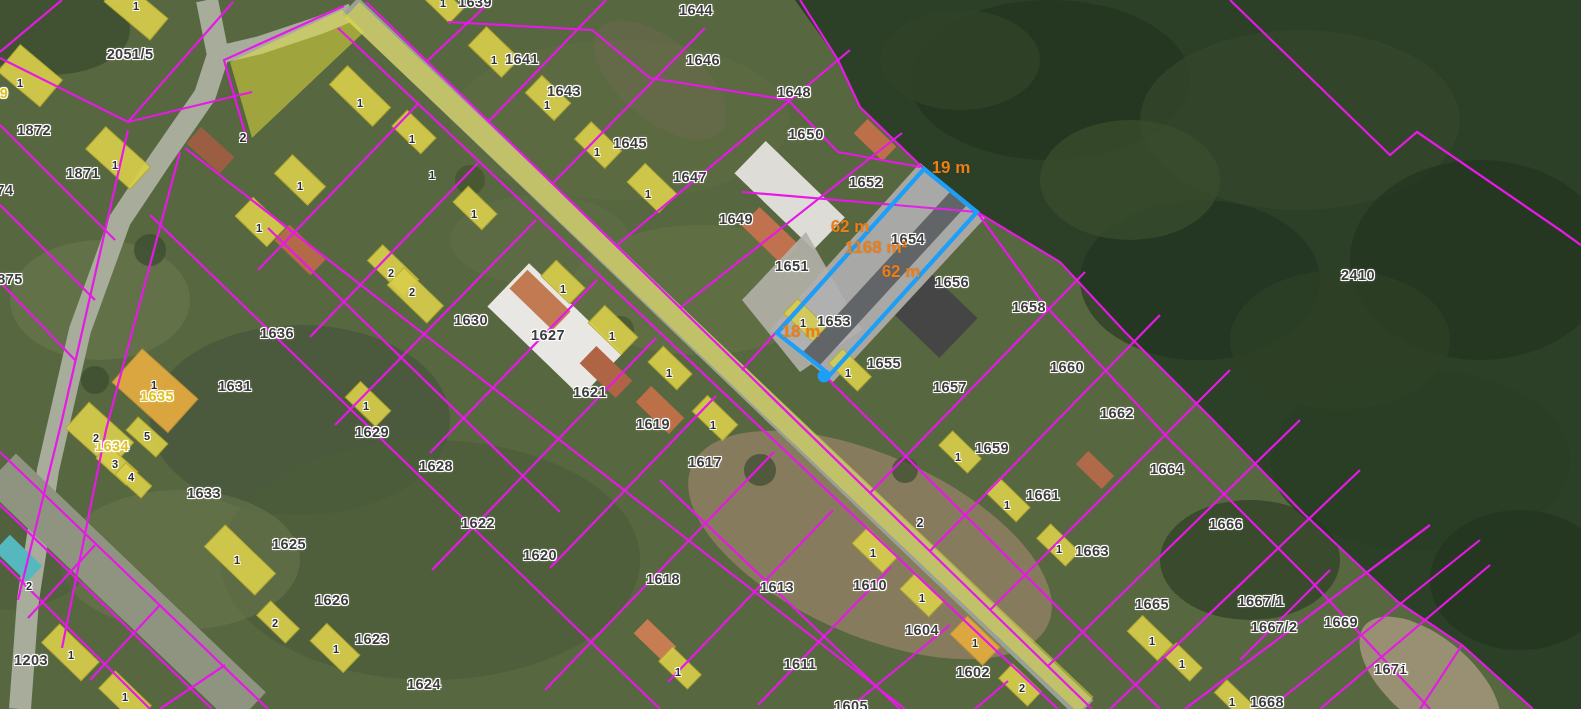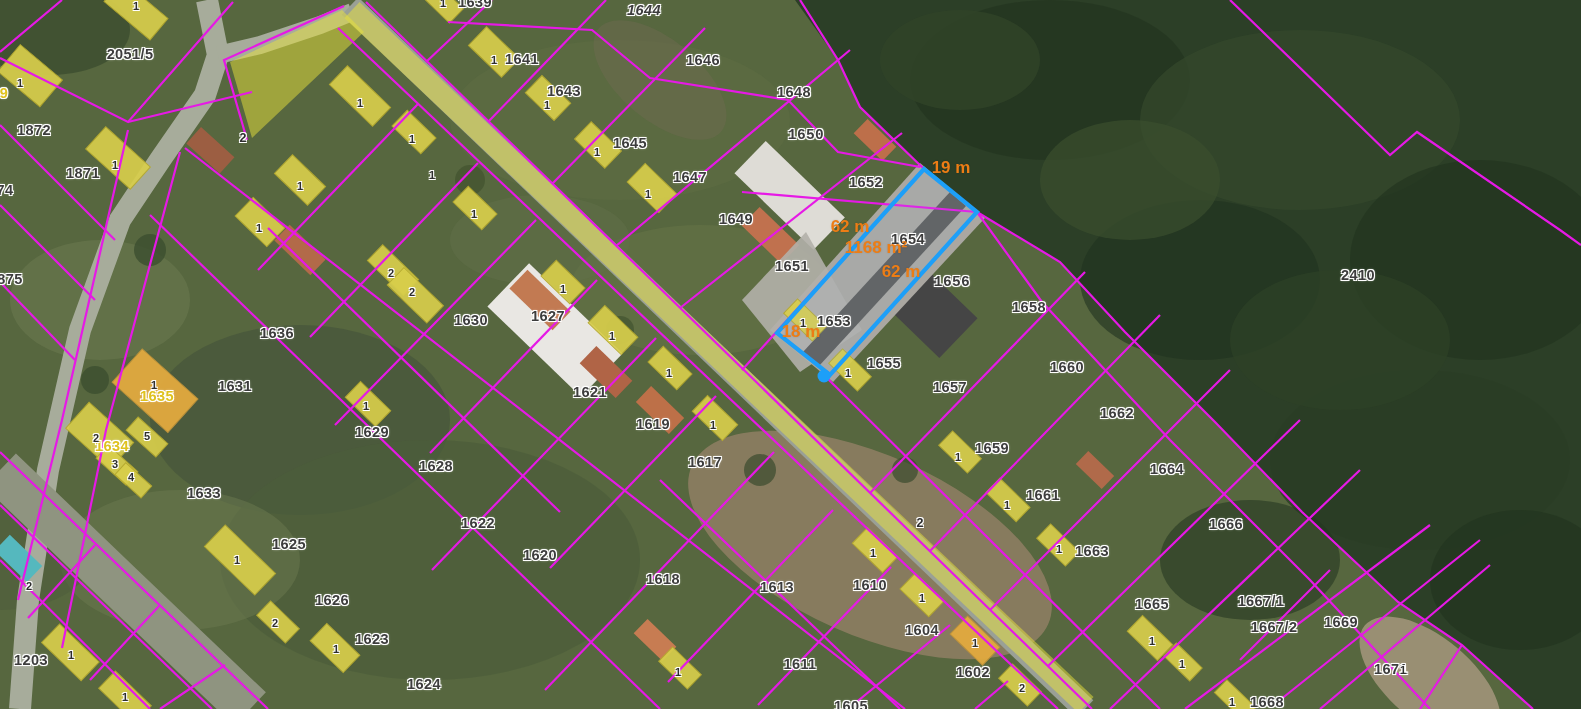--- a/index.html
+++ b/index.html
@@ -221,39 +221,39 @@
   </svg>
 
   <div id="labels-layer">
       <span class="map-label parcel" style="left: 130px; top: 15px; margin-top: 39px;">2051/5</span>
       <span class="map-label parcel" style="left: 34px; top: 130px;">1872</span>
       <span class="map-label parcel" style="left: 83px; top: 173px;">1871</span>
       <span class="map-label parcel" style="left: 5px; top: 190px;">74</span>
       <span class="map-label parcel" style="left: 10px; top: 279px;">875</span>
       <span class="map-label parcel" style="left: 16px; top: 660px; padding-left: 30px;">1203</span>
       <span class="map-label parcel" style="left: 475px; top: 2px;">1639</span>
-      <span class="map-label parcel" style="left: 644px; top: 10px; font-style: italic;">1644</span>
+      <span class="map-label parcel" style="left: 696px; top: 10px;">1644</span>
       <span class="map-label parcel" style="left: 522px; top: 59px;">1641</span>
       <span class="map-label parcel" style="left: 703px; top: 60px;">1646</span>
       <span class="map-label parcel" style="left: 564px; top: 91px;">1643</span>
       <span class="map-label parcel" style="left: 794px; top: 92px;">1648</span>
       <span class="map-label parcel" style="left: 806px; top: 135px; font-family: Liberation Mono, monospace;">1650</span>
       <span class="map-label parcel" style="left: 630px; top: 143px;">1645</span>
       <span class="map-label parcel" style="left: 690px; top: 177px;">1647</span>
       <span class="map-label parcel" style="left: 866px; top: 182px;">1652</span>
       <span class="map-label parcel" style="left: 736px; top: 219px;">1649</span>
       <span class="map-label parcel" style="left: 908px; top: 239px;">1654</span>
       <span class="map-label parcel" style="left: 792px; top: 266px;">1651</span>
       <span class="map-label parcel" style="left: 1358px; top: 275px;">2410</span>
-      <span class="map-label parcel" style="left: 952px; top: 282px; font-family: Liberation Mono, monospace;">1656</span>
+      <span class="map-label parcel" style="left: 952px; top: 282px;">1656</span>
       <span class="map-label parcel" style="left: 1029px; top: 307px;">1658</span>
       <span class="map-label parcel" style="left: 834px; top: 321px;">1653</span>
       <span class="map-label parcel" style="left: 277px; top: 333px;">1636</span>
       <span class="map-label parcel" style="left: 471px; top: 320px;">1630</span>
-      <span class="map-label parcel" style="left: 548px; top: 316px; text-align: center;">1627</span>
+      <span class="map-label parcel" style="left: 548px; top: 335px; text-align: center;">1627</span>
       <span class="map-label parcel" style="left: 884px; top: 363px;">1655</span>
       <span class="map-label parcel" style="left: 1067px; top: 367px;">1660</span>
       <span class="map-label parcel" style="left: 235px; top: 386px;">1631</span>
       <span class="map-label parcel" style="left: 950px; top: 387px;">1657</span>
       <span class="map-label parcel" style="left: 590px; top: 392px;">1621</span>
       <span class="map-label parcel" style="left: 1117px; top: 413px;">1662</span>
       <span class="map-label parcel" style="left: 653px; top: 424px;">1619</span>
       <span class="map-label parcel" style="left: 372px; top: 432px;">1629</span>
       <span class="map-label parcel" style="left: 992px; top: 448px;">1659</span>
       <span class="map-label parcel" style="left: 112px; top: 446px;">1634</span>

